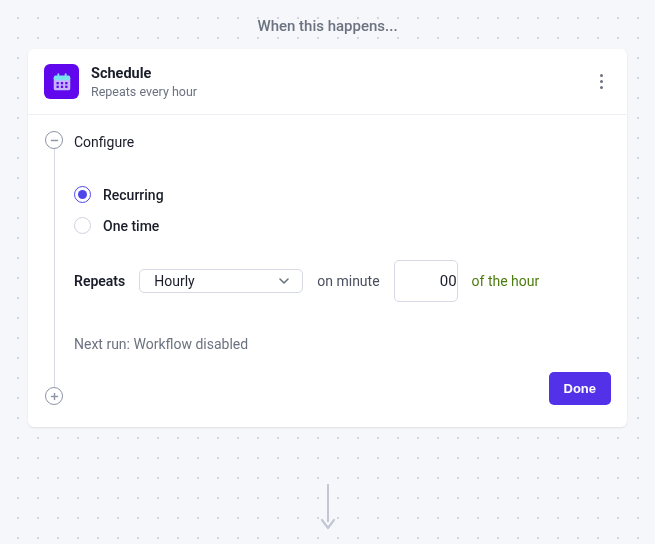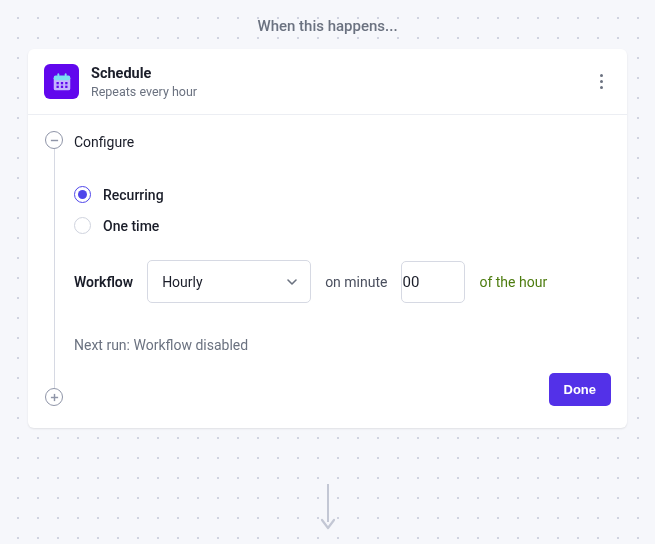--- a/index.html
+++ b/index.html
@@ -22,23 +22,23 @@
     .sechead{font-size:14px;font-weight:400;color:#1a1d29;line-height:18px}
     .cfg{padding-top:2px}
     .rg{margin:35px 0 0 0}
     .rrow{display:flex;align-items:flex-end;margin-bottom:14px}
     .radio{width:17px;height:17px;border:1.5px solid #cfd3de;border-radius:50%;display:flex;align-items:center;justify-content:center;cursor:pointer;margin-right:12px}
     .radio.sel{border-color:#4f46ea}
     .radio.sel::after{content:'';width:9px;height:9px;background:#4f46ea;border-radius:50%}
     .rlabel{font-size:14px;color:#1a1d29;font-weight:500}
     .frow{display:flex;align-items:center;margin-top:26px;gap:14px}
     .flabel{font-size:14px;font-weight:600;color:#1a1d29}
-    .select{height:43px;border:1px solid #d6d9e3;border-radius:5px;padding:0 36px 0 14px;font-size:14px;color:#1a1d29;background:#fff;width:164px;display:flex;align-items:center;position:relative;cursor:pointer}
+    .select{height:24px;border:1px solid #d6d9e3;border-radius:5px;padding:0 36px 0 14px;font-size:14px;color:#1a1d29;background:#fff;width:164px;display:flex;align-items:center;position:relative;cursor:pointer}
     .chev{position:absolute;right:12px;top:50%;transform:translateY(-50%)}
-    .num{width:64px;height:42px;border:1px solid #d6d9e3;border-radius:5px;text-align:left;font-size:15px;color:#1a1d29;background:#fff;font-family:inherit}
+    .num{width:64px;height:42px;border:1px solid #d6d9e3;border-radius:5px;text-align:right;font-size:15px;color:#1a1d29;background:#fff;font-family:inherit}
     .on{font-size:14px;color:#4a4f5e}
     .ofh{font-size:14px;color:#4d7c0f}
     .next{font-size:14px;color:#6b7280;margin-top:34px}
     .donerow{display:flex;justify-content:flex-end;margin-top:20px}
     .done{background:#5331e8;color:#fff;border:none;border-radius:5px;padding:9px 15px;font-size:13px;font-weight:700;cursor:pointer}
     .testrow{margin-top:44px;padding-top:0}
     .arrow{position:absolute;left:50%;transform:translateX(-50%);top:484px}
   </style>
 </head>
 <body>
@@ -96,21 +96,21 @@
           <div class="radio sel"></div>
           <div class="rlabel">Recurring</div>
         </div>
         <div class="rrow">
           <div class="radio"></div>
           <div class="rlabel">One time</div>
         </div>
       </div>
 
       <div class="frow">
-        <div class="flabel">Workflow</div>
+        <div class="flabel">Repeats</div>
         <div class="select">
           <span>Hourly</span>
           <svg class="chev" width="12" height="12" viewBox="0 0 12 12">
               <path d="M2 4l4 4 4-4" stroke="#6b7280" stroke-width="1.6" fill="none" stroke-linecap="round" stroke-linejoin="round"></path>
             </svg>
         </div>
         <div class="on">on minute</div>
         <input class="num" value="00" style="">
         <div class="ofh">of the hour</div>
       </div>

